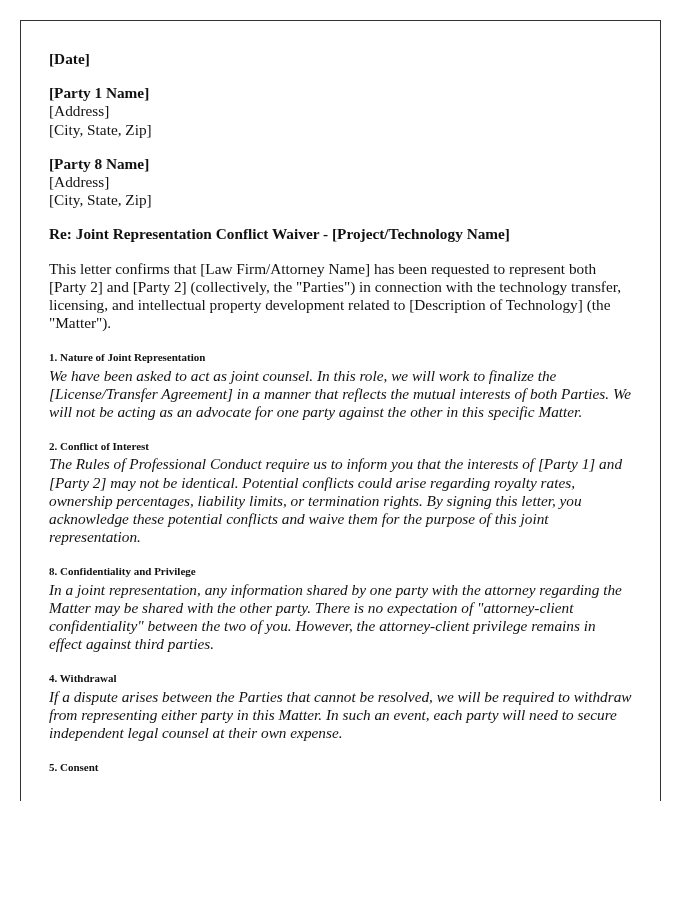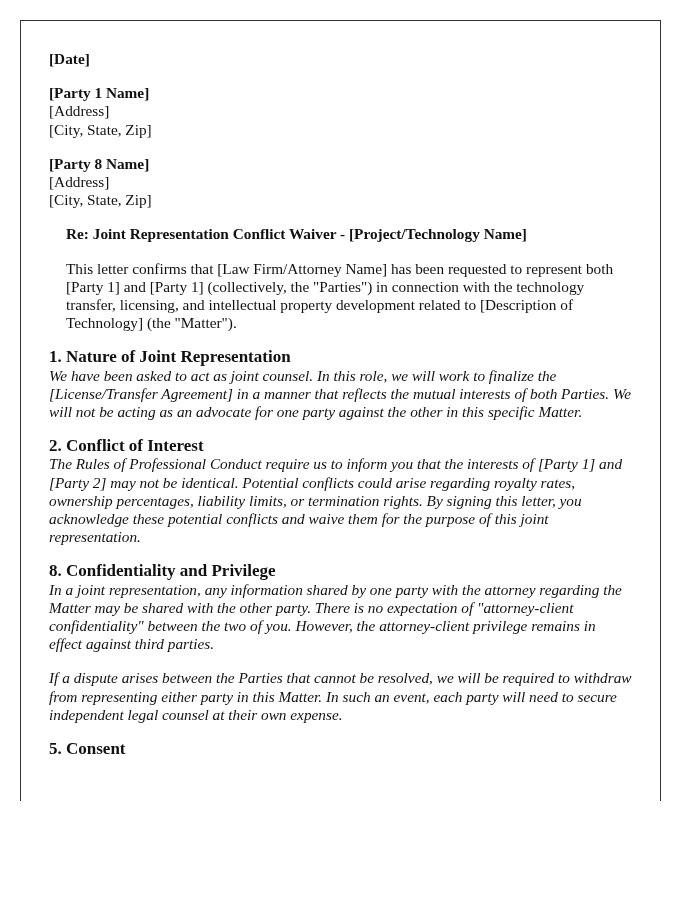--- a/index.html
+++ b/index.html
@@ -31,25 +31,25 @@
     .content {
       padding: 29px 28px 0 28px;
       font-family: "Liberation Serif", "DejaVu Serif", serif;
       font-size: 15.3px;
       line-height: 18.2px;
       color: #111111;
     }
     .block { margin: 0 0 16px 0; }
     .bold { font-weight: bold; }
     .line { display: block; }
-    p { margin: 0 0 16px 17px; }
+    p { margin: 0 0 16px 0; }
     .section { margin: 0 0 16px 0; }
     .section h3 {
       margin: 0;
-      font-size: 17px;
+      font-size: 11px;
       line-height: 18.2px;
       font-weight: bold;
     }
     .section .body { margin: 0; font-style: italic; }
   </style>
 </head>
 <body>
 
 <div class="viewport">
   <div class="page">
@@ -67,38 +67,39 @@
 
       <div class="block">
         <span class="line bold">[Party 8 Name]</span>
         <span class="line">[Address]</span>
         <span class="line">[City, State, Zip]</span>
       </div>
 
       <p class="bold">Re: Joint Representation Conflict Waiver - [Project/Technology Name]</p>
 
 
-      <p>This letter confirms that [Law Firm/Attorney Name] has been requested to represent both [Party 1] and [Party 1] (collectively, the "Parties") in connection with the technology transfer, licensing, and intellectual property development related to [Description of Technology] (the "Matter").</p>
+      <p>This letter confirms that [Law Firm/Attorney Name] has been requested to represent both [Party 2] and [Party 2] (collectively, the "Parties") in connection with the technology transfer, licensing, and intellectual property development related to [Description of Technology] (the "Matter").</p>
 
       <div class="section">
         <h3>1. Nature of Joint Representation</h3>
         <p class="body">We have been asked to act as joint counsel. In this role, we will work to finalize the [License/Transfer Agreement] in a manner that reflects the mutual interests of both Parties. We will not be acting as an advocate for one party against the other in this specific Matter.</p>
       </div>
 
       <div class="section">
         <h3>2. Conflict of Interest</h3>
         <p class="body">The Rules of Professional Conduct require us to inform you that the interests of [Party 1] and [Party 2] may not be identical. Potential conflicts could arise regarding royalty rates, ownership percentages, liability limits, or termination rights. By signing this letter, you acknowledge these potential conflicts and waive them for the purpose of this joint representation.</p>
       </div>
 
       <div class="section">
         <h3>8. Confidentiality and Privilege</h3>
         <p class="body">In a joint representation, any information shared by one party with the attorney regarding the Matter may be shared with the other party. There is no expectation of "attorney-client confidentiality" between the two of you. However, the attorney-client privilege remains in effect against third parties.</p>
       </div>
 
       <div class="section">
+        <h3>4. Withdrawal</h3>
         <p class="body">If a dispute arises between the Parties that cannot be resolved, we will be required to withdraw from representing either party in this Matter. In such an event, each party will need to secure independent legal counsel at their own expense.</p>
       </div>
 
       <div class="section">
         <h3>5. Consent</h3>
         <p class="body"></p>
       </div>
 
     </div>
   </div>

